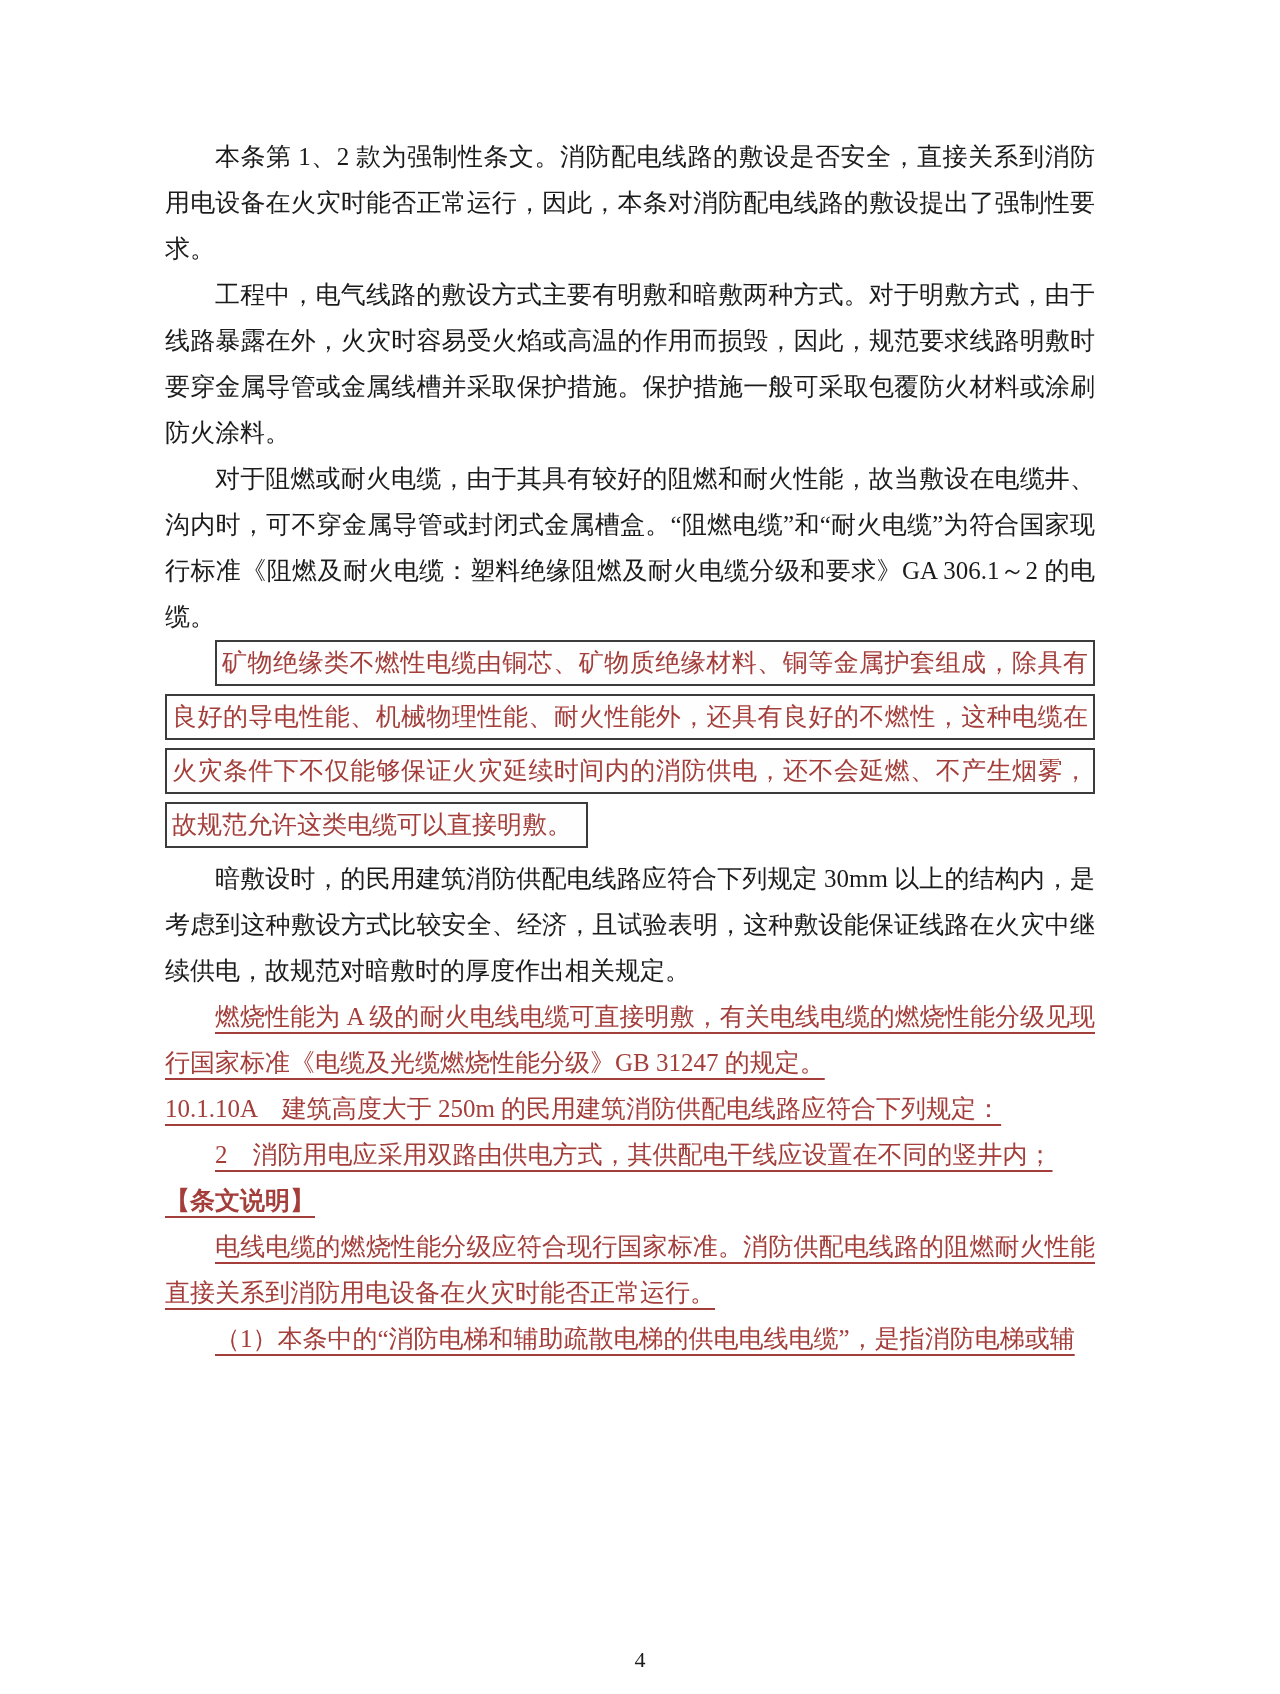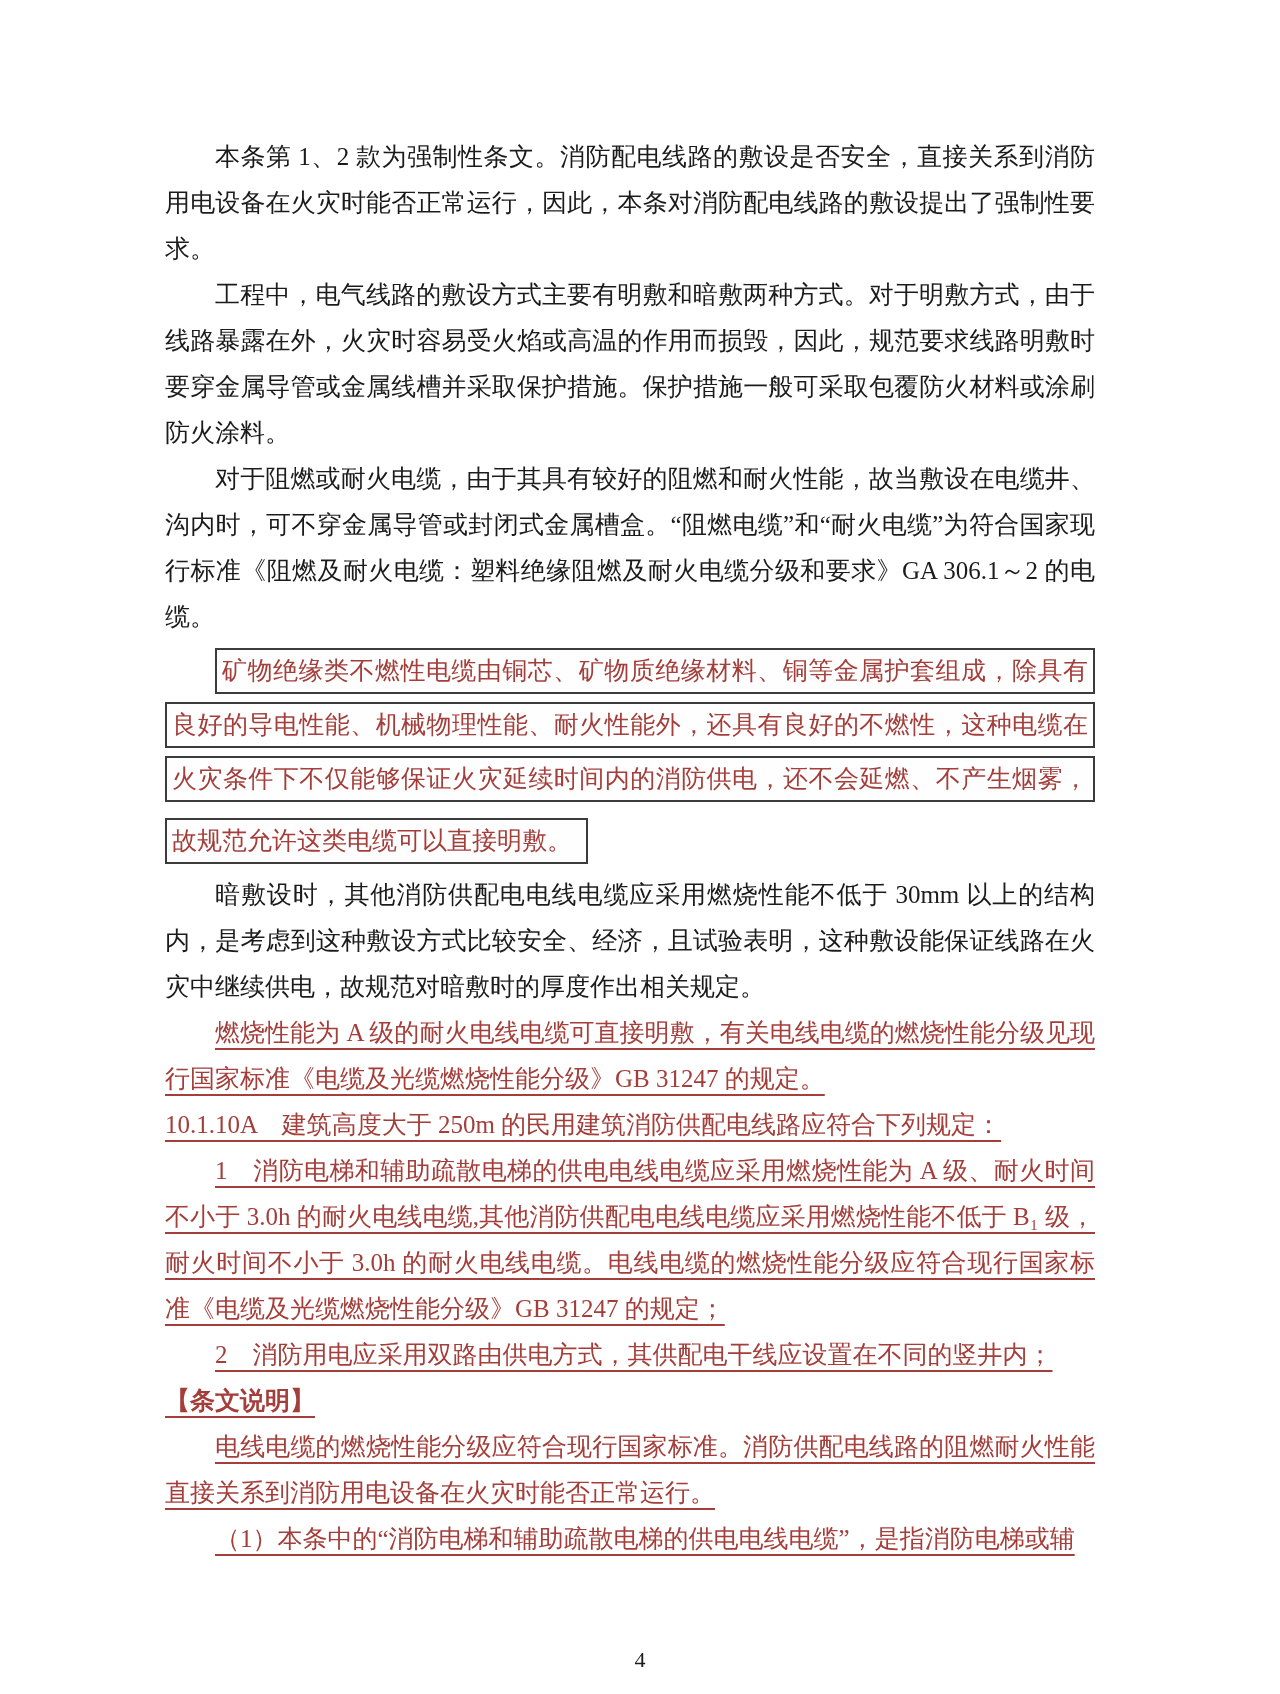--- a/index.html
+++ b/index.html
@@ -30,21 +30,21 @@
     text-underline-offset:7px;
     text-decoration-color:var(--red);
   }
   .bold{font-weight:bold;}
   .boxline{
     box-sizing:border-box;
     border:2px solid var(--box-border);
     color:var(--red);
     line-height:38px;
     padding:2px 5px;
-    margin:8px 0 8px 0;
+    margin:0 0 8px 0;
     text-align:justify;text-align-last:justify;text-justify:inter-ideograph;
     word-break:break-all;
     background:#fefefe;
   }
   .boxline.first{margin-left:50px;}
   .boxline.last{
     display:inline-block;text-align:right;text-align-last:left;
     padding-right:14px;
   }
   .box-wrap{margin:0;}
@@ -65,27 +65,26 @@
 
   <p class="para">对于阻燃或耐火电缆，由于其具有较好的阻燃和耐火性能，故当敷设在电缆井、沟内时，可不穿金属导管或封闭式金属槽盒。“阻燃电缆”和“耐火电缆”为符合国家现行标准《阻燃及耐火电缆：塑料绝缘阻燃及耐火电缆分级和要求》GA 306.1～2 的电缆。</p>
 
   <div class="box-wrap">
     <div class="boxline first">矿物绝缘类不燃性电缆由铜芯、矿物质绝缘材料、铜等金属护套组成，除具有</div>
     <div class="boxline">良好的导电性能、机械物理性能、耐火性能外，还具有良好的不燃性，这种电缆在</div>
     <div class="boxline">火灾条件下不仅能够保证火灾延续时间内的消防供电，还不会延燃、不产生烟雾，</div>
     <div class="boxline last">故规范允许这类电缆可以直接明敷。</div>
   </div>
 
-  <p class="para">暗敷设时，其他消防供配电电线电缆应采用燃烧性能不低于 30mm 以上的结构内，是考虑到这种敷设方式比较安全、经济，且试验表明，这种敷设能保证线路在火灾中继续供电，故规范对暗敷时的厚度作出相关规定。</p>
+  <p class="para">暗敷设时，的民用建筑消防供配电线路应符合下列规定 30mm 以上的结构内，是考虑到这种敷设方式比较安全、经济，且试验表明，这种敷设能保证线路在火灾中继续供电，故规范对暗敷时的厚度作出相关规定。</p>
 
   <p class="para red ul">燃烧性能为 A 级的耐火电线电缆可直接明敷，有关电线电缆的燃烧性能分级见现行国家标准《电缆及光缆燃烧性能分级》GB 31247 的规定。</p>
 
   <p class="para noindent red ul">10.1.10A　建筑高度大于 250m 的民用建筑消防供配电线路应符合下列规定：</p>
 
-  <p class="para red ul">1　消防电梯和辅助疏散电梯的供电电线电缆应采用燃烧性能为 A 级、耐火时间不小于 3.0h 的耐火电线电缆,其他消防供配电电线电缆应采用燃烧性能不低于 B₁ 级，耐火时间不小于 3.0h 的耐火电线电缆。电线电缆的燃烧性能分级应符合现行国家标准《电缆及光缆燃烧性能分级》GB 31247 的规定；</p>
 
   <p class="para red ul">2　消防用电应采用双路由供电方式，其供配电干线应设置在不同的竖井内；</p>
 
 
   <p class="para noindent red ul bold">【条文说明】</p>
 
   <p class="para red ul">电线电缆的燃烧性能分级应符合现行国家标准。消防供配电线路的阻燃耐火性能直接关系到消防用电设备在火灾时能否正常运行。</p>
 
   <p class="para red ul">（1）本条中的“消防电梯和辅助疏散电梯的供电电线电缆”，是指消防电梯或辅</p>
 

